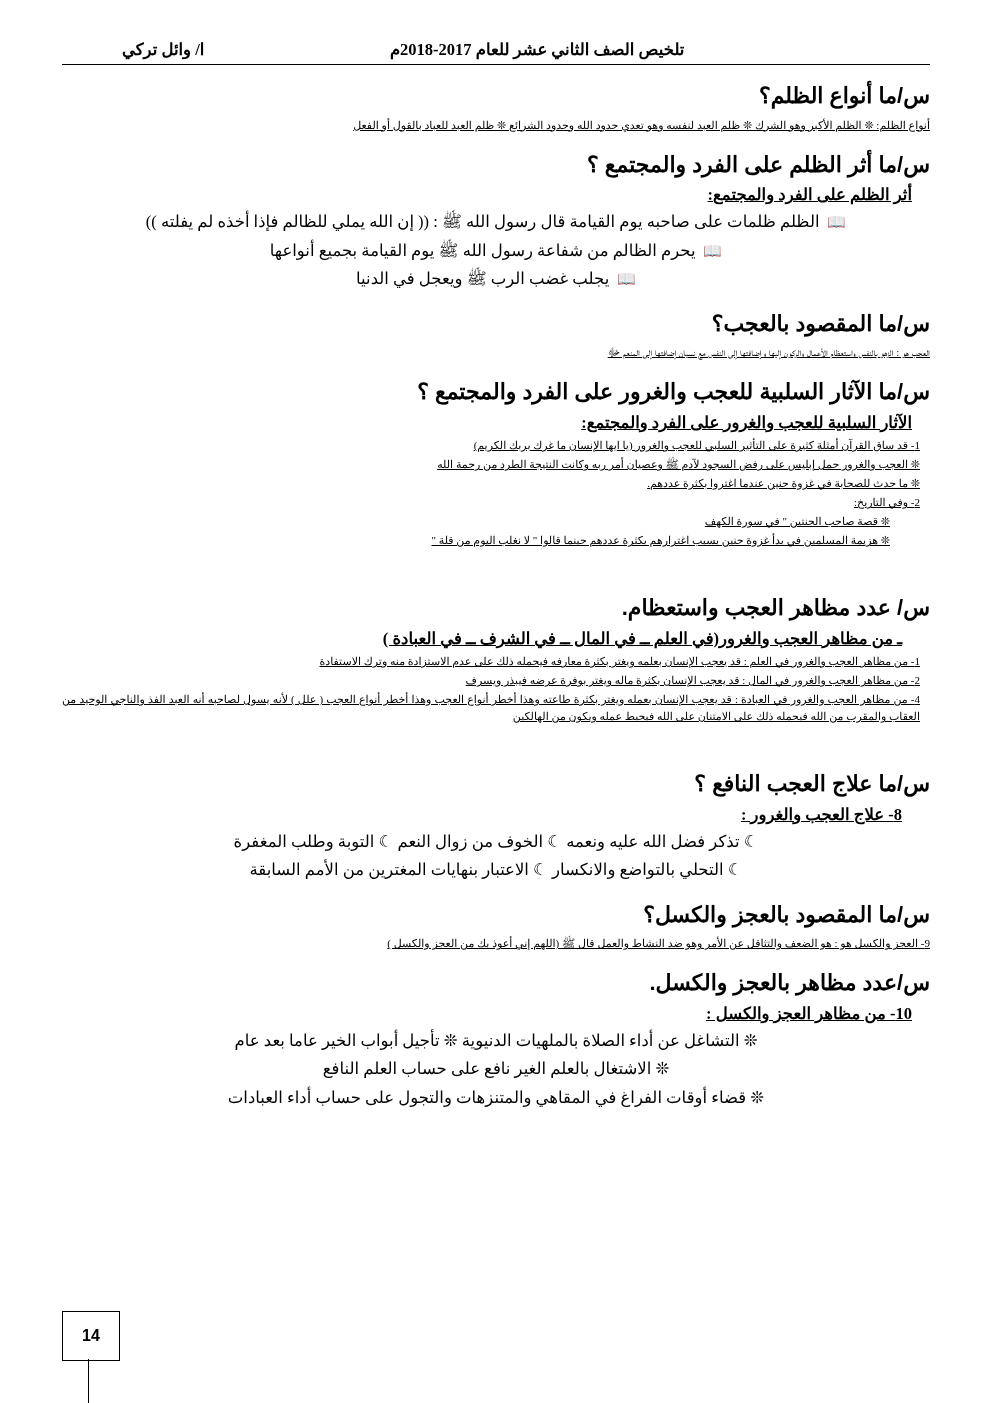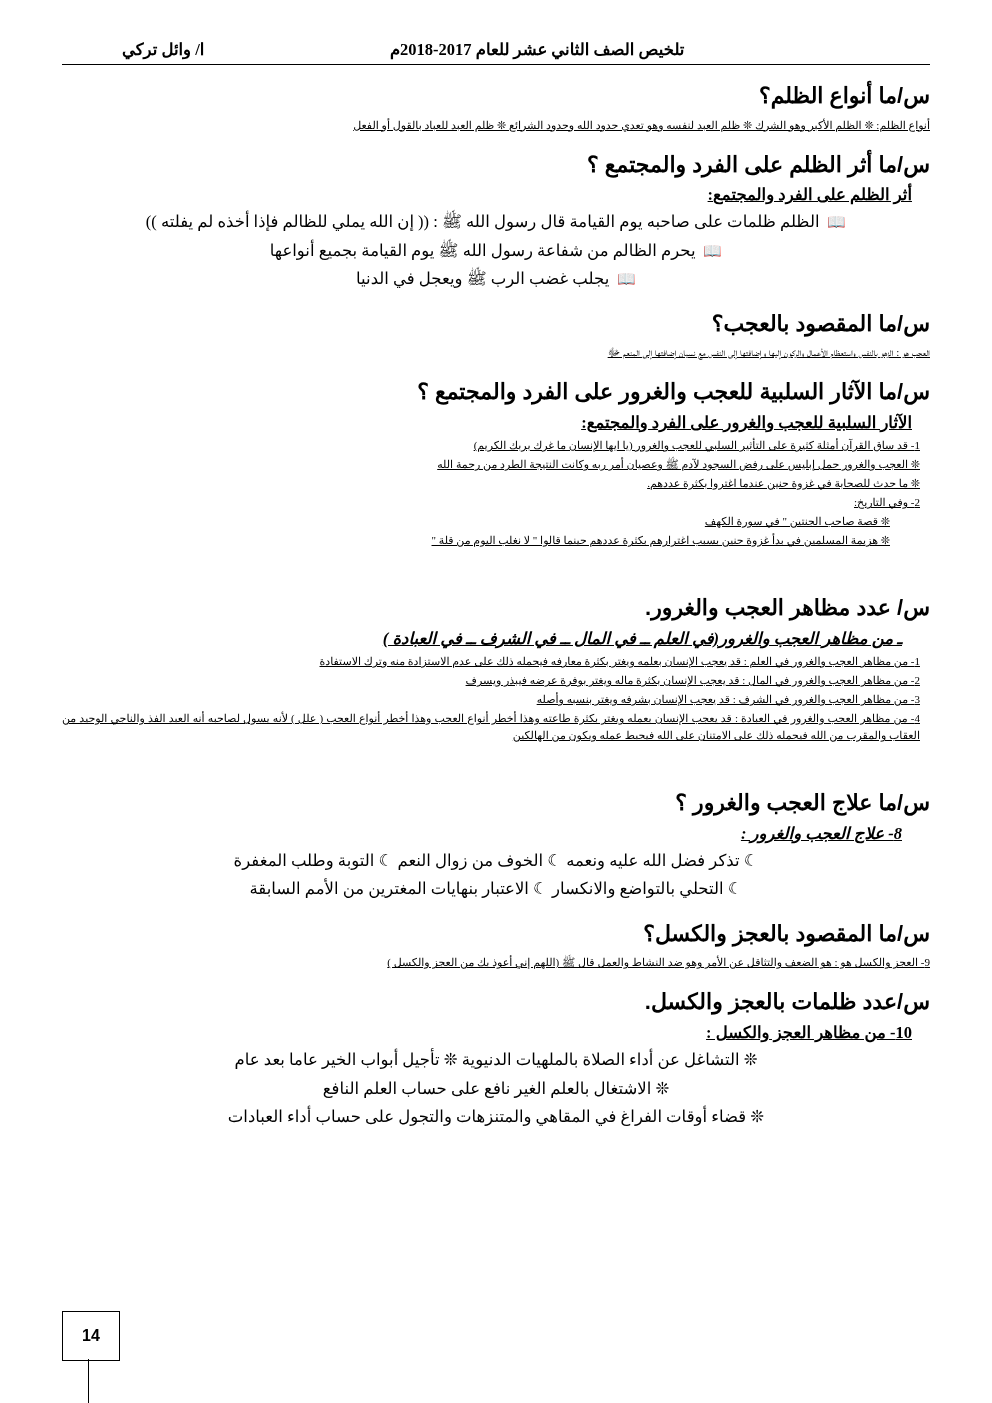--- a/index.html
+++ b/index.html
@@ -45,21 +45,21 @@
     line-height: 1.35;
   }
   .subhead {
     font-size: 16.5px;
     font-weight: bold;
     text-align: right;
     text-decoration: underline;
     margin: 2px 0 4px 0;
     padding-right: 18px;
   }
-  .subhead.center-ish { padding-right: 28px; font-style: italic; }
+  .subhead.center-ish { padding-right: 28px; }
 
   p.body {
     font-size: 11px;
     line-height: 1.55;
     margin: 2px 0;
     text-align: justify;
     text-align-last: right;
     text-decoration: underline;
   }
   p.body.right { text-align: right; text-align-last: right; }
@@ -135,38 +135,37 @@
   <div class="subhead">الآثار السلبية للعجب والغرور على الفرد والمجتمع:</div>
   <p class="body indent1">1- قد ساق القرآن أمثلة كثيرة على التأثير السلبي للعجب والغرور  (يا ايها الإنسان ما غرك بربك الكريم)</p>
   <p class="body indent1">❊ العجب والغرور  حمل إبليس على رفض السجود لآدم ﷺ  وعصيان أمر ربه وكانت النتيجة الطرد من رحمة الله</p>
   <p class="body right indent1">❊ ما حدث للصحابة في غزوة حنين  عندما اغتروا بكثرة عددهم.</p>
   <p class="body right indent1">2- وفي التاريخ:</p>
   <p class="body right indent2">❊ قصة صاحب الجنتين " في سورة الكهف</p>
   <p class="body right indent2">❊ هزيمة المسلمين في بدأ غزوة حنين بسبب اغترارهم بكثرة عددهم حينما قالوا " لا نغلب اليوم من قلة "</p>
 
   <div class="spacer-lg"></div>
 
-  <h2 class="qtitle">س/ عدد مظاهر العجب والغرور.</h2>
+  <h2 class="qtitle">س/ عدد مظاهر العجب واستعظام.</h2>
   <div class="subhead center-ish">ـ من مظاهر العجب والغرور(في العلم ــ في المال ــ في الشرف ــ في العبادة )</div>
   <p class="body indent1">1- من مظاهر العجب والغرور في العلم : قد يعجب الإنسان بعلمه ويغتر بكثرة معارفه فيحمله ذلك على عدم الاستزادة منه وترك الاستفادة</p>
   <p class="body right indent1">2- من مظاهر العجب والغرور في المال : قد يعجب الإنسان بكثرة ماله ويغتر بوفرة عرضه فيبذر ويسرف</p>
-  <p class="body right indent1">3- من مظاهر  العجب والغرور في الشرف : قد يعجب الإنسان بشرفه ويغتر بنسبه وأصله</p>
   <p class="body indent1">4- من مظاهر  العجب والغرور في العبادة : قد يعجب الإنسان بعمله ويغتر بكثرة طاعته وهذا أخطر أنواع العجب  وهذا أخطر أنواع العجب ( علل ) لأنه يسول لصاحبه أنه العبد الفذ والناجي الوحيد من العقاب  والمقرب من الله فيحمله ذلك على الامتنان على الله فيحبط عمله ويكون من الهالكين</p>
 
   <div class="spacer-lg"></div>
 
-  <h2 class="qtitle">س/ما علاج العجب والغرور ؟</h2>
+  <h2 class="qtitle">س/ما علاج العجب النافع ؟</h2>
   <div class="subhead center-ish">8- علاج العجب والغرور :</div>
   <div class="center-line">☾ تذكر فضل الله عليه ونعمه  ☾ الخوف من زوال النعم  ☾ التوبة وطلب المغفرة</div>
   <div class="center-line">☾ التحلي بالتواضع والانكسار ☾ الاعتبار بنهايات المغترين من الأمم السابقة</div>
 
   <h2 class="qtitle">س/ما المقصود بالعجز والكسل؟</h2>
   <p class="body">9- العجز والكسل هو : هو الضعف والتثاقل عن الأمر وهو ضد النشاط والعمل قال ﷺ (اللهم إني أعوذ بك من العجز والكسل )</p>
 
-  <h2 class="qtitle">س/عدد ظلمات بالعجز والكسل.</h2>
+  <h2 class="qtitle">س/عدد مظاهر بالعجز والكسل.</h2>
   <div class="subhead">10- من مظاهر العجز والكسل :</div>
   <div class="center-line">❊ التشاغل عن أداء الصلاة بالملهيات الدنيوية     ❊ تأجيل أبواب الخير عاما بعد عام</div>
   <div class="center-line">❊ الاشتغال بالعلم الغير نافع على حساب العلم النافع</div>
   <div class="center-line">❊ قضاء أوقات الفراغ في المقاهي والمتنزهات والتجول على حساب أداء العبادات</div>
 
   <div class="page-number-box">14</div>
   <div class="left-rule"></div>
 </div>
 
 </body></html>

